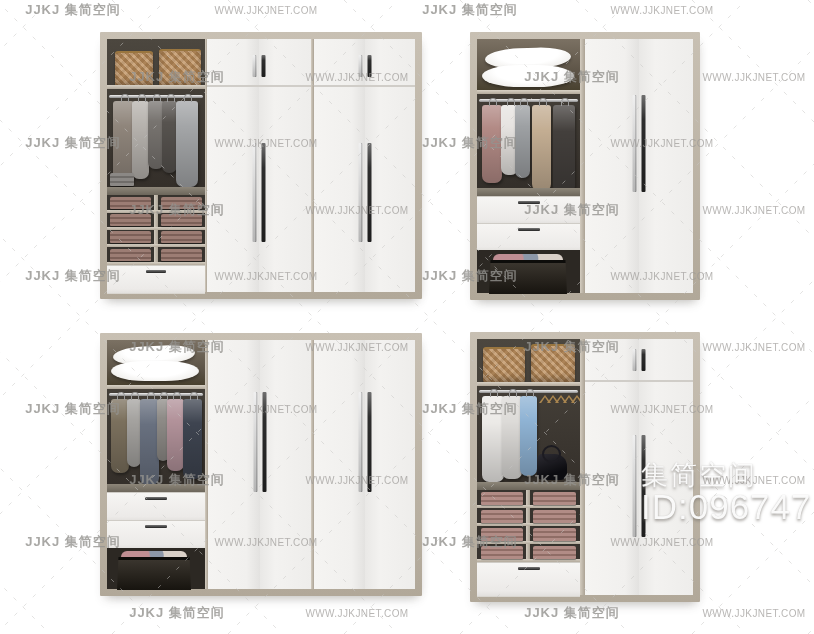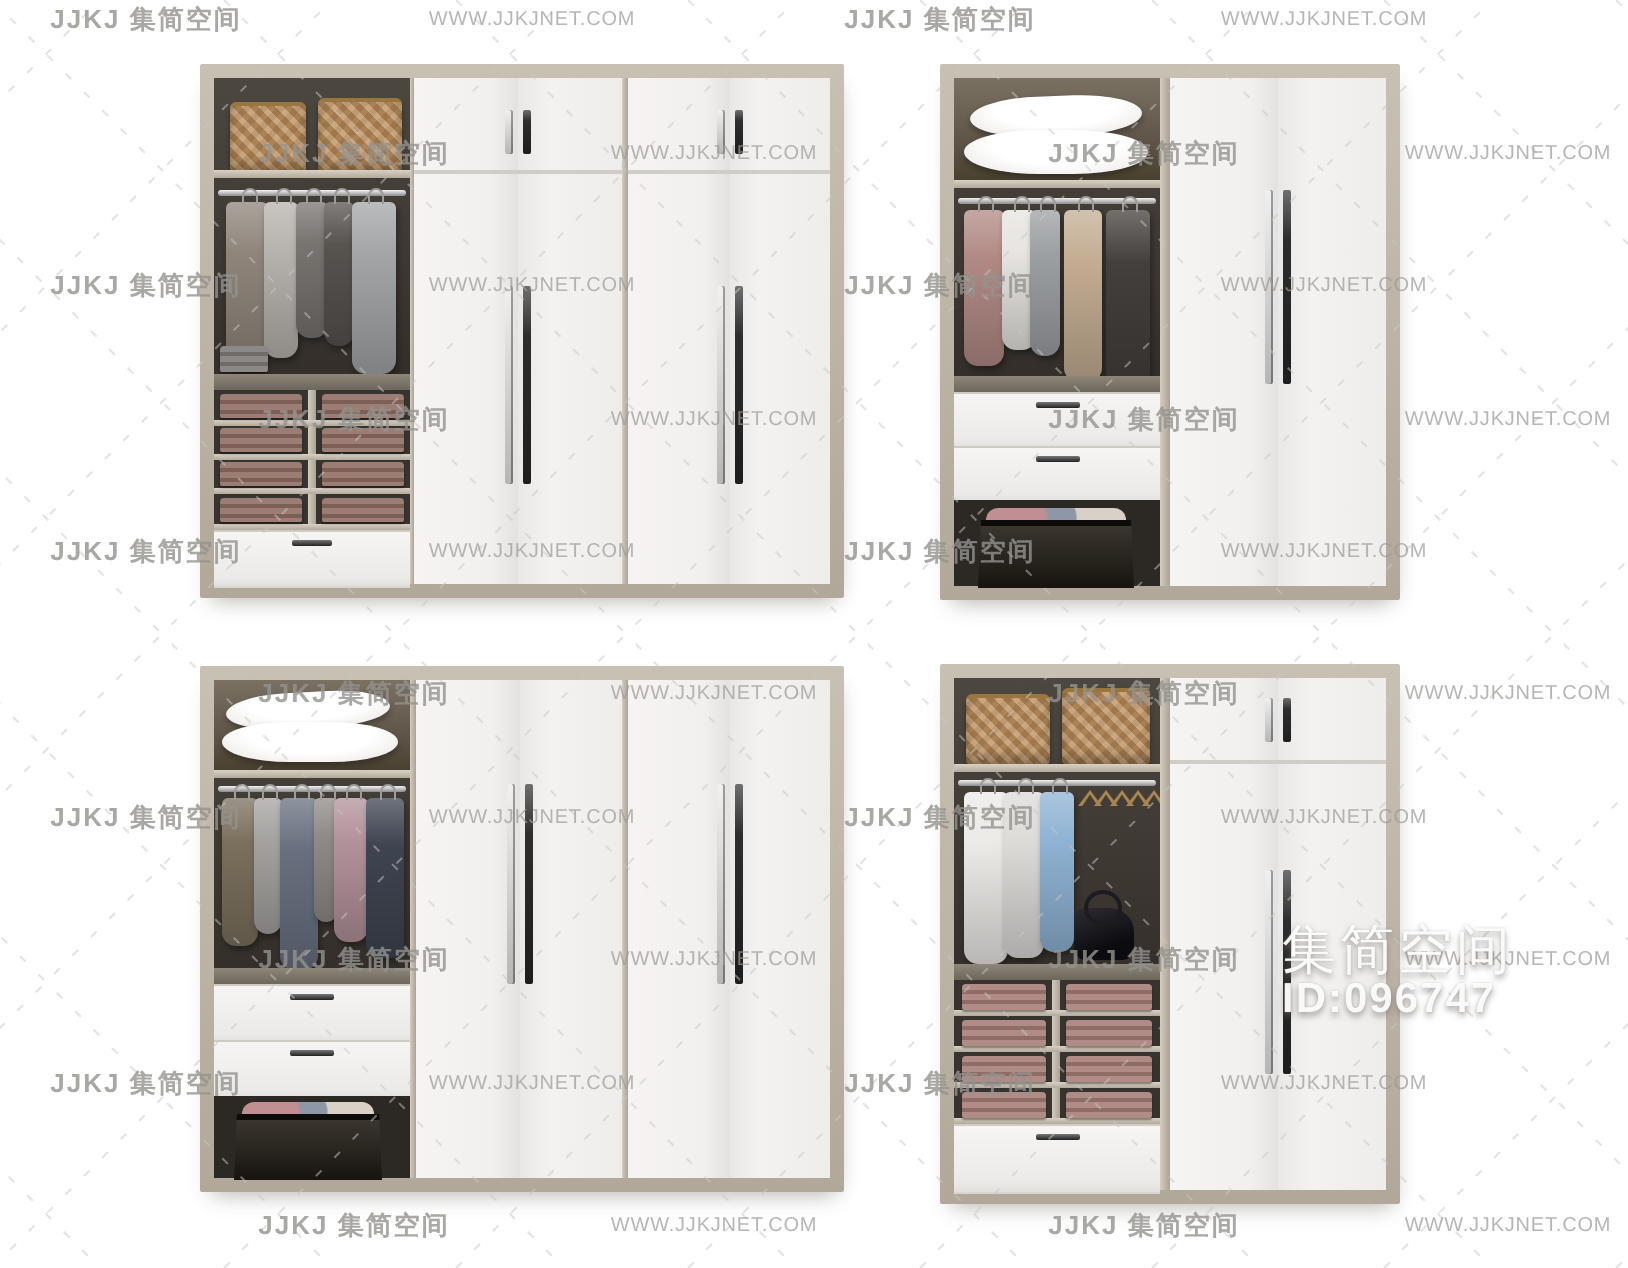--- a/index.html
+++ b/index.html
@@ -80,21 +80,21 @@
     width:15px; height:14px; border:2px solid #1c1b21; border-radius:50%;}
   
   #lattice{position:absolute; inset:0; z-index:5; pointer-events:none;}
   #wmlayer{position:absolute; inset:0; z-index:6; pointer-events:none;}
   .wm{position:absolute; transform:translate(-50%,-50%); white-space:nowrap;}
   .wm.brand{font-size:13px; letter-spacing:1px; color:rgba(148,146,143,.80); font-weight:bold;}
   .wm.site{font-size:10px; letter-spacing:.4px; color:rgba(156,154,151,.72);}
   #bigwm{position:absolute; left:641px; top:461px; z-index:7; pointer-events:none;
     color:rgba(253,253,253,.95); text-shadow:0 2px 3px rgba(122,117,111,.65), 0 0 1px rgba(150,150,150,.4);}
   #bigwm .l1{font-size:27px; letter-spacing:2px; line-height:1.05;}
-  #bigwm .l2{font-size:21px; letter-spacing:1px; line-height:1.05;font-weight:bold;}
+  #bigwm .l2{font-size:35px; letter-spacing:1px; line-height:1.05;}
 </style>
 </head>
 <body>
 
 <div id="canvas">
 
   <div class="wardrobe" style="left:100px; top:32px; width:322px; height:267px;">
 
     <div class="panel dark" style="left:7px; top:7px; width:98px; height:253px;">
       <div class="panel" style="left:0; top:0; width:98px; height:46px;">

